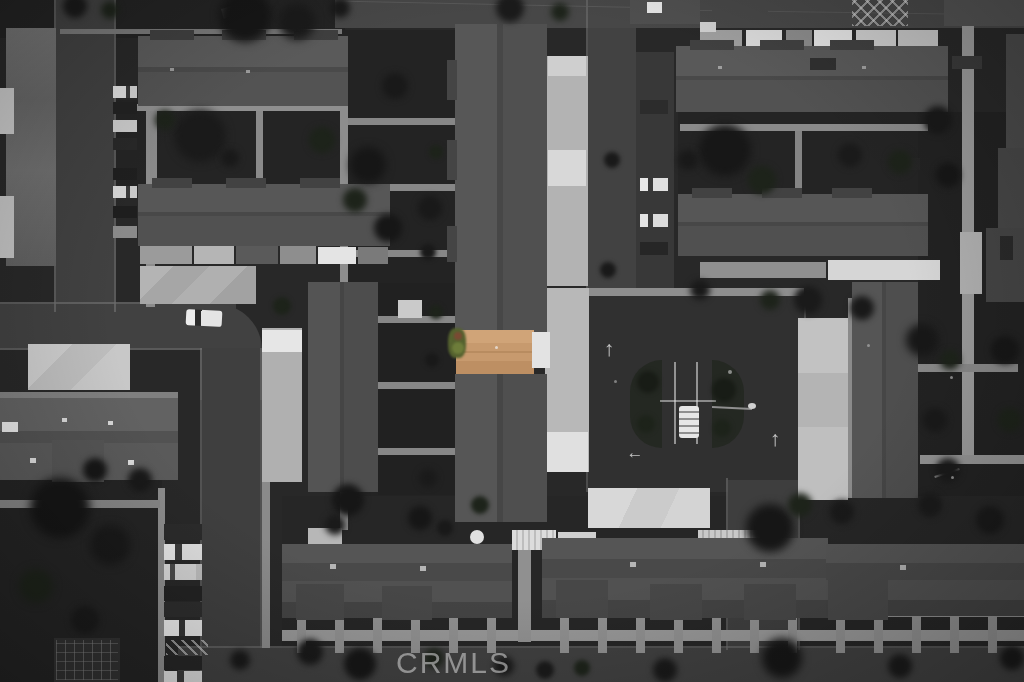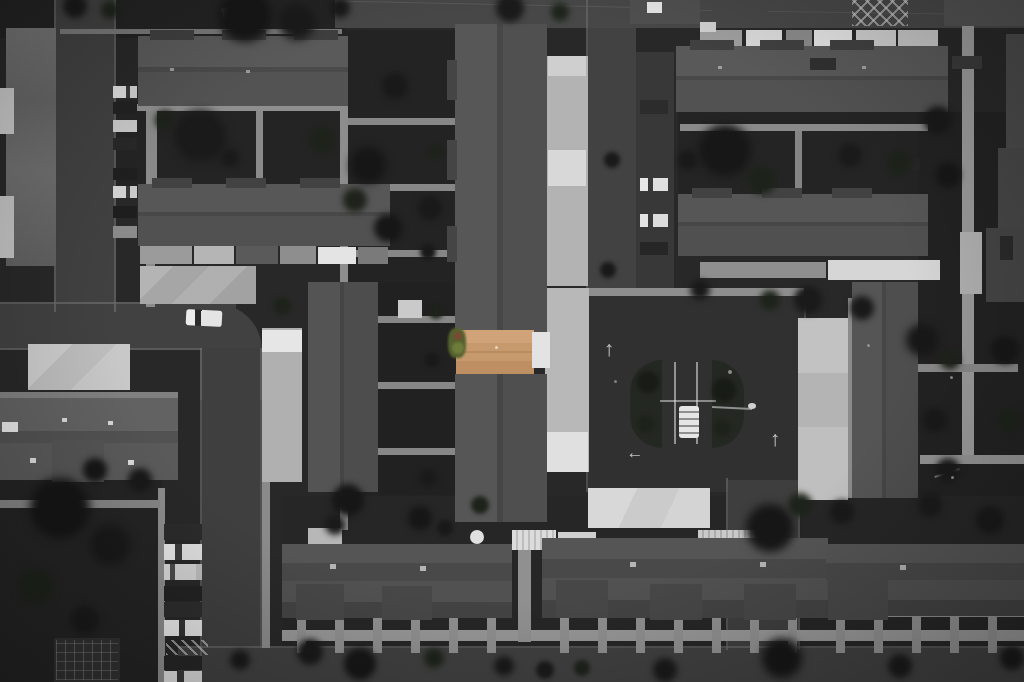--- a/index.html
+++ b/index.html
@@ -313,13 +313,14 @@
     <div class="el" style="left: 950px; top: 376px; width: 3px; height: 3px; background: rgb(207, 207, 207); border-radius: 50%; opacity: 0.6;"></div>
     <div class="el" style="left: 951px; top: 476px; width: 3px; height: 3px; background: rgb(207, 207, 207); border-radius: 50%; opacity: 0.6;"></div>
     <div class="el" style="left: 867px; top: 344px; width: 3px; height: 3px; background: rgb(207, 207, 207); border-radius: 50%; opacity: 0.5;"></div>
     <div class="el" style="left: 495px; top: 346px; width: 3px; height: 3px; background: rgb(239, 239, 239); border-radius: 50%; opacity: 0.7;"></div>
     <div class="el" style="left: 614px; top: 380px; width: 3px; height: 3px; background: rgb(207, 207, 207); border-radius: 50%; opacity: 0.5;"></div>
     <div class="el" style="left: 170px; top: 68px; width: 4px; height: 3px; background: rgb(207, 207, 207); opacity: 0.6;"></div>
     <div class="el" style="left: 246px; top: 70px; width: 4px; height: 3px; background: rgb(207, 207, 207); opacity: 0.6;"></div>
     <div class="el" style="left: 718px; top: 66px; width: 4px; height: 3px; background: rgb(207, 207, 207); opacity: 0.6;"></div>
     <div class="el" style="left: 862px; top: 66px; width: 4px; height: 3px; background: rgb(207, 207, 207); opacity: 0.6;"></div>
     <div id="vignette"></div>
+  <div id="watermark" style="left: 396px; top: 646px; color: rgb(204, 204, 204); opacity: 0.6; font-size: 30px; letter-spacing: 2px;">CRMLS</div>
 </div>
 
 </body></html>

